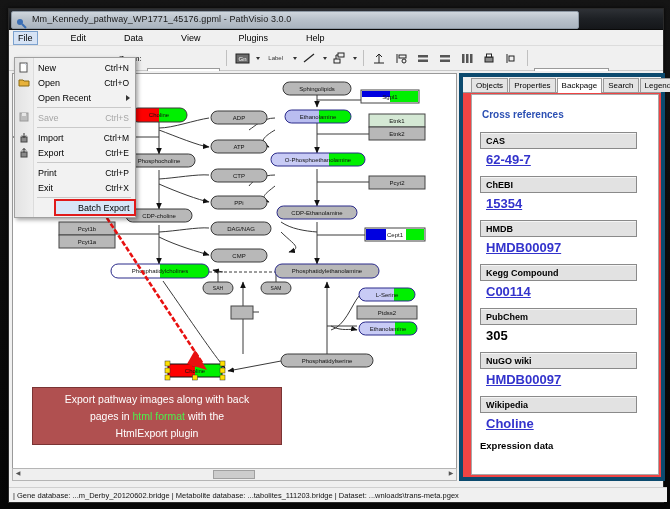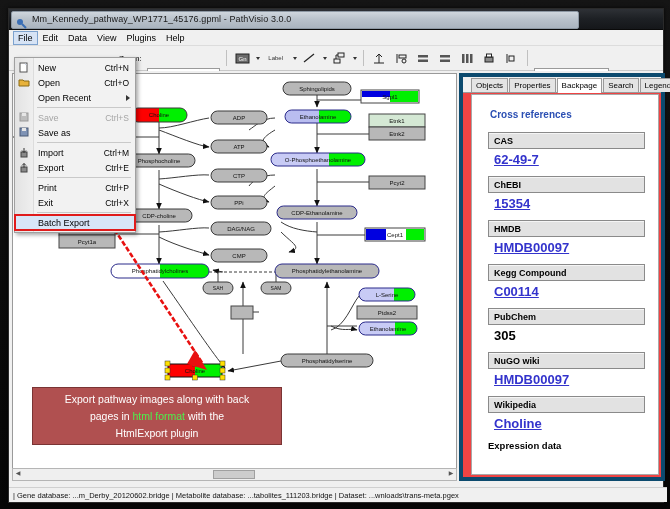--- a/index.html
+++ b/index.html
@@ -20,21 +20,21 @@
     border-bottom:1px solid #0a0a0a;}
   .titlebar .tb-inner{position:absolute;left:2px;top:2px;right:2px;height:16px;
     background:linear-gradient(180deg,#cfd6dd 0%,#b9c2cb 45%,#aab4bf 100%);
     border:1px solid #8d98a3;border-radius:2px;width:566px;}
   .tb-icon{position:absolute;left:4px;top:3px;width:11px;height:11px;}
   .tb-title{position:absolute;left:20px;top:1px;font-size:9px;color:#1a1a1a;
     white-space:nowrap;line-height:13px;letter-spacing:.1px;}
 
   
   .menubar{height:15px;background:#f0f0f0;border-bottom:1px solid #dcdcdc;
-    display:flex;align-items:center;padding-left:4px;position:relative;z-index:30;}
+    display:flex;align-items:center;padding-left:4px;position:relative;z-index:30;gap:28px;}
   .menuitem{font-size:9px;color:#000;padding:1px 5px;line-height:12px;}
   .menuitem.active{background:#d6e3f5;border:1px solid #7da2ce;padding:0 4px;}
 
   
   .toolbar{height:24px;background:#f0f0f0;border-bottom:1px solid #c8c8c8;
     display:flex;align-items:center;gap:3px;padding:0 3px;position:relative;}
   .tb-sep{width:1px;height:16px;background:#c0c0c0;margin:0 3px;}
   .tb-btn{width:17px;height:17px;display:flex;align-items:center;justify-content:center;
     border:1px solid transparent;background:transparent;}
   .tb-label{font-size:8px;color:#000;margin-right:2px;}
@@ -54,21 +54,21 @@
   .side-pane{position:absolute;left:450px;top:2px;width:198px;height:400px;
     background:#ef4444;border:4px solid #0c4a6e;}
 
   
   .tabs{height:15px;display:flex;align-items:flex-end;padding-left:8px;
     background:#f0f0f0;border-bottom:1px solid #9a9a9a;}
   .tab{font-size:8px;color:#000;padding:1px 4px;border:1px solid #9a9a9a;
     border-bottom:none;background:#e4e4e4;margin-right:1px;line-height:11px;}
   .tab.sel{background:#fff;position:relative;top:1px;padding-bottom:2px;}
   .sidebody{position:absolute;left:8px;top:17px;right:2px;bottom:2px;
-    background:#fff;border:1px solid #a8a8a8;overflow:hidden;padding:6px 16px;}
+    background:#fff;border:1px solid #a8a8a8;overflow:hidden;padding:6px 8px;}
   .xref-title{color:#2b4fb3;font-weight:bold;font-size:10px;margin:8px 0 12px 2px;}
   .xref-box{border:1px solid #8a8a8a;background:#e2e2e2;height:15px;width:150px;
     display:flex;align-items:center;padding-left:5px;font-weight:bold;font-size:9px;color:#000;
     box-shadow:inset 0 1px 0 #f5f5f5;margin-bottom:3px;}
   .xref-val{font-size:13px;color:#3333cc;text-decoration:underline;font-weight:bold;
     margin:0 0 9px 6px;}
   .xref-val.plain{color:#000;text-decoration:none;}
   .expr{font-weight:bold;font-size:9.5px;color:#000;margin-top:6px;}
 
   
@@ -91,21 +91,21 @@
     border:1px solid #a0a0a0;box-shadow:2px 2px 4px rgba(0,0,0,.35);z-index:60;
     padding:2px 0;}
   .dropdown::before{content:"";position:absolute;left:0;top:0;width:18px;height:100%;
     background:linear-gradient(90deg,#e3e3e3,#efefef);border-right:1px solid #dcdcdc;}
   .dd-item{position:relative;height:15px;display:flex;align-items:center;font-size:9px;
     color:#000;padding-left:23px;z-index:2;}
   .dd-item .acc{position:absolute;right:6px;font-size:8.5px;color:#000;text-align:right;}
   .dd-item.disabled,.dd-item.disabled .acc{color:#a6a6a6;}
   .dd-item .ico{position:absolute;left:3px;top:2px;width:12px;height:11px;z-index:3;}
   .dd-sep{height:1px;background:#c9c9c9;margin:2px 4px 2px 22px;}
-  .dd-item.highlight{background:#d8e6f7;outline:2px solid #e01b1b;outline-offset:-1px;}
+  .dd-item.highlight{background:#d8e6f7;outline:2px solid #e01b1b;outline-offset:-1px;margin-left:40px;}
   .dd-item .sub{position:absolute;right:5px;width:0;height:0;
     border-top:3px solid transparent;border-bottom:3px solid transparent;border-left:4px solid #333;}
 
   
   svg.diagram{position:absolute;left:0;top:0;}
   .callout{position:absolute;left:22px;top:288px;width:250px;height:58px;
     background:#b05050;border:1px solid #7a3434;color:#fff;font-weight:normal;
     font-size:10.5px;text-align:center;line-height:17px;padding-top:3px;
     box-sizing:border-box;z-index:20;margin-top:27px;}
   .callout .hl{color:#4df04d;}
@@ -523,30 +523,20 @@
         <span class="ico">
           <svg width="12" height="11" viewBox="0 0 12 11">
               <rect x="2" y="1" width="8" height="8" fill="#bdbdbd" stroke="#9a9a9a"></rect>
               <rect x="4" y="1" width="4" height="3" fill="#e6e6e6"></rect>
             </svg>
         </span>
         <span>Save</span>
         <span class="acc">Ctrl+S</span>
       </div>
 
-      <div class="dd-item">
-        <span class="ico">
-          <svg width="12" height="11" viewBox="0 0 12 11">
-              <rect x="2" y="1" width="8" height="8" fill="#7f93b5" stroke="#4a5a76"></rect>
-              <rect x="4" y="1" width="4" height="3" fill="#e6e6e6"></rect>
-            </svg>
-        </span>
-        <span>Save as</span>
-        <span class="acc"></span>
-      </div>
 
       <div class="dd-sep"></div>
 
       <div class="dd-item">
         <span class="ico">
           <svg width="12" height="11" viewBox="0 0 12 11">
               <rect x="3" y="5" width="6" height="5" fill="#8a8a8a" stroke="#444"></rect>
               <path d="M6 1 L6 5 M4 3.5 L6 5.5 L8 3.5" stroke="#333" fill="none"></path>
             </svg>
         </span>

